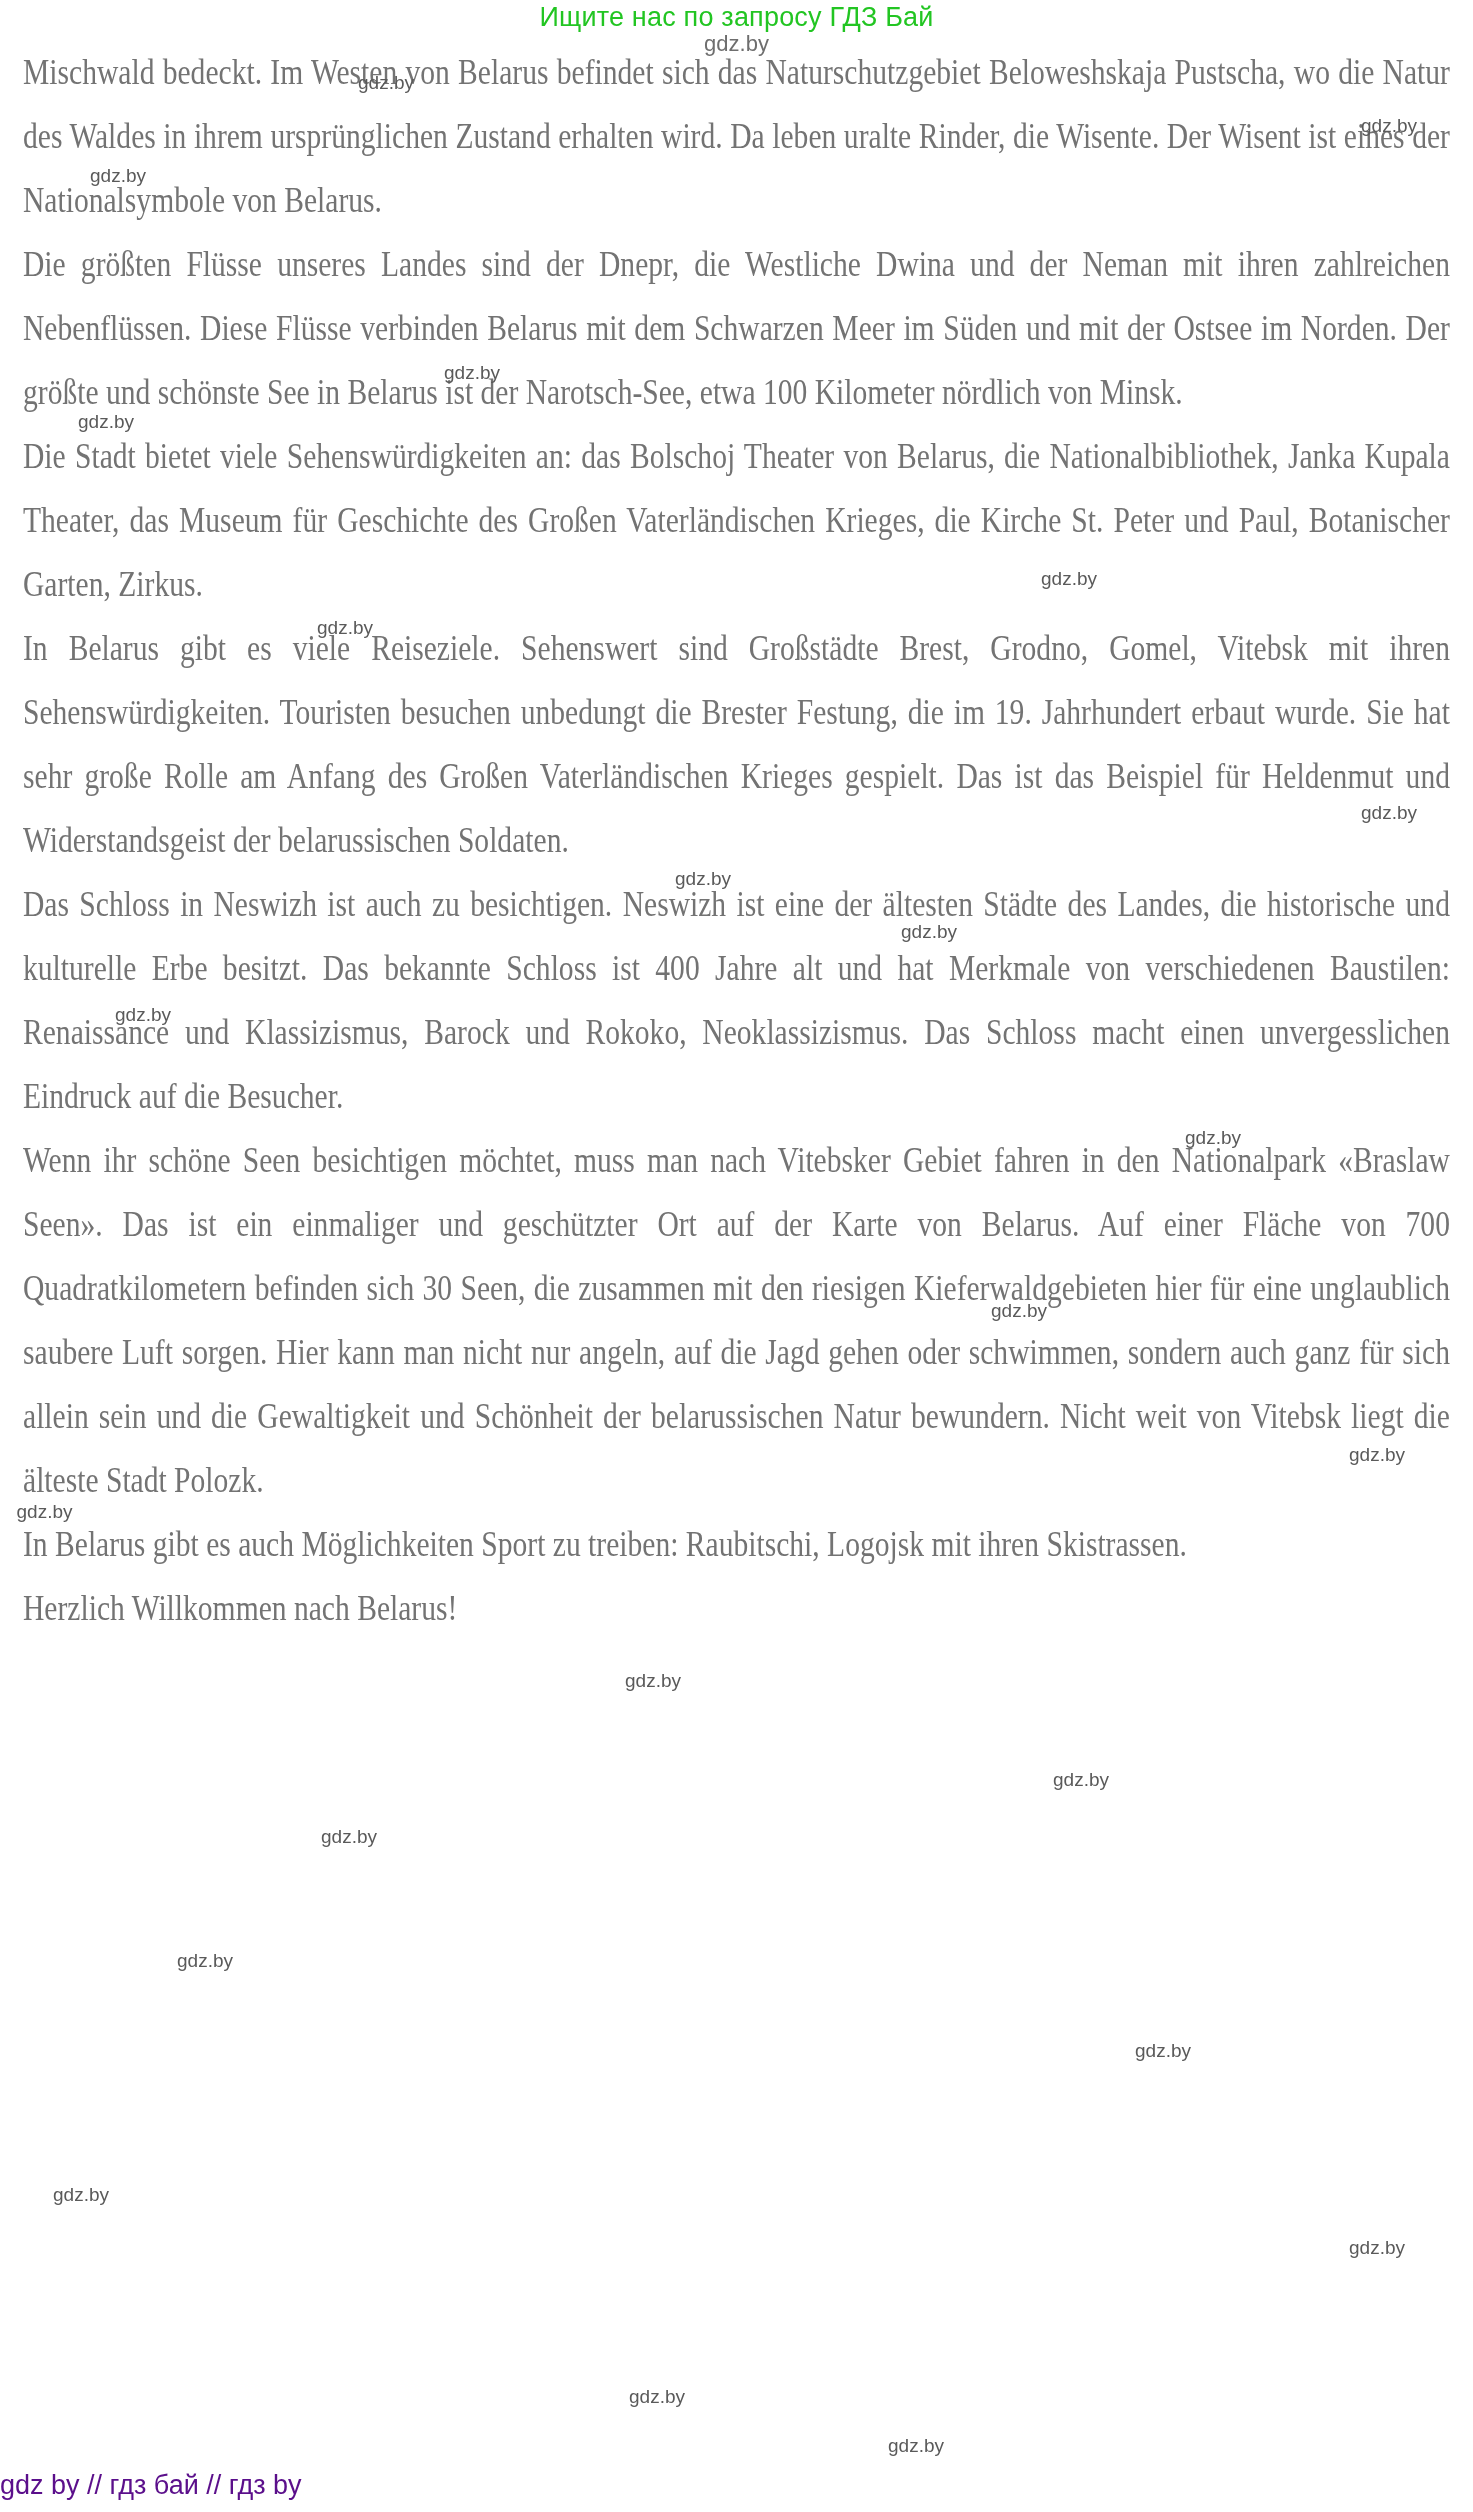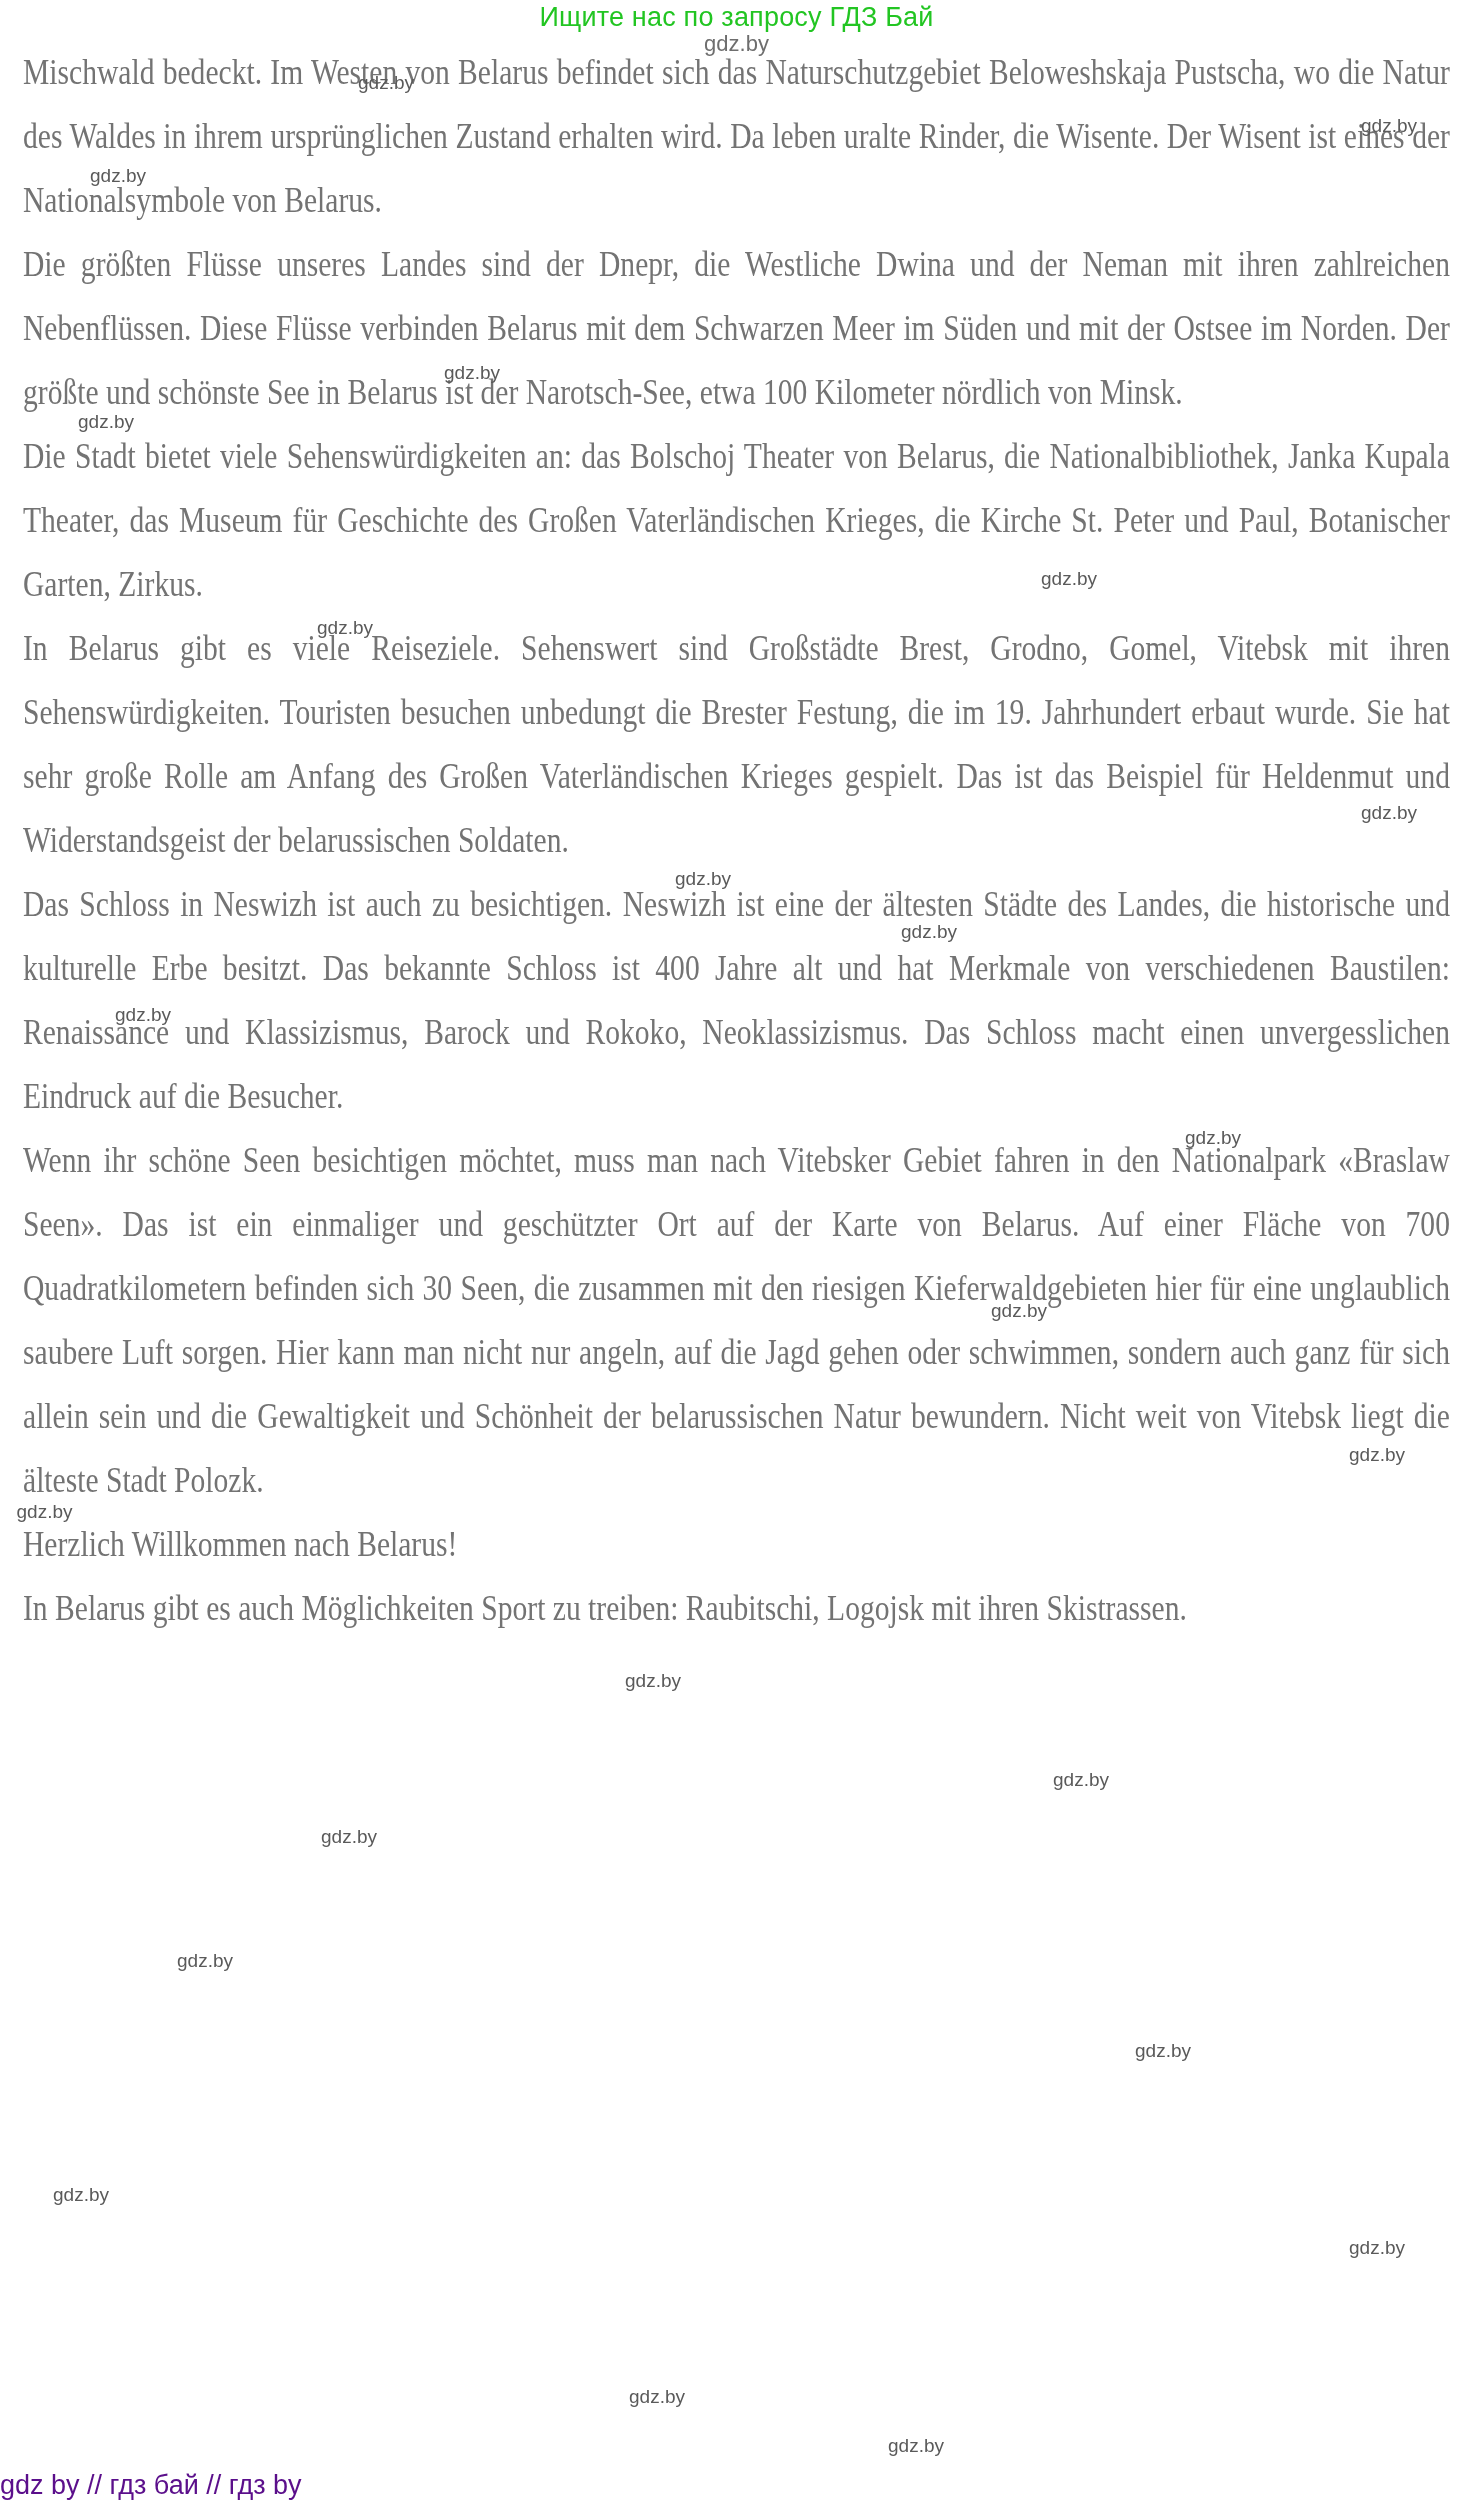--- a/index.html
+++ b/index.html
@@ -115,25 +115,25 @@
       </p>
       <p class="para">
         <span class="inner">In Belarus gibt es viele Reiseziele. Sehenswert sind Großstädte Brest, Grodno, Gomel, Vitebsk mit ihren Sehenswürdigkeiten. Touristen besuchen unbedungt die Brester Festung, die im 19. Jahrhundert erbaut wurde. Sie hat sehr große Rolle am Anfang des Großen Vaterländischen Krieges gespielt. Das ist das Beispiel für Heldenmut und Widerstandsgeist der belarussischen Soldaten.</span>
       </p>
       <p class="para">
         <span class="inner">Das Schloss in Neswizh ist auch zu besichtigen. Neswizh ist eine der ältesten Städte des Landes, die historische und kulturelle Erbe besitzt. Das bekannte Schloss ist 400 Jahre alt und hat Merkmale von verschiedenen Baustilen: Renaissance und Klassizismus, Barock und Rokoko, Neoklassizismus. Das Schloss macht einen unvergesslichen Eindruck auf die Besucher.</span>
       </p>
       <p class="para">
         <span class="inner">Wenn ihr schöne Seen besichtigen möchtet, muss man nach Vitebsker Gebiet fahren in den Nationalpark «Braslaw Seen». Das ist ein einmaliger und geschützter Ort auf der Karte von Belarus. Auf einer Fläche von 700 Quadratkilometern befinden sich 30 Seen, die zusammen mit den riesigen Kieferwaldgebieten hier für eine unglaublich saubere Luft sorgen. Hier kann man nicht nur angeln, auf die Jagd gehen oder schwimmen, sondern auch ganz für sich allein sein und die Gewaltigkeit und Schönheit der belarussischen Natur bewundern. Nicht weit von Vitebsk liegt die älteste Stadt Polozk.</span>
       </p>
+      <p class="para">
+        <span class="inner">In Belarus gibt es auch Möglichkeiten Sport zu treiben: Raubitschi, Logojsk mit ihren Skistrassen.</span>
+      </p>
       <p class="para noj">
         <span class="inner">Herzlich Willkommen nach Belarus!</span>
-      </p>
-      <p class="para">
-        <span class="inner">In Belarus gibt es auch Möglichkeiten Sport zu treiben: Raubitschi, Logojsk mit ihren Skistrassen.</span>
       </p>
     </div>
 
   <div id="wm-layer">
       <div class="wm" style="left: 358px; top: 72px; color: rgb(90, 90, 90);">gdz.by</div>
       <div class="wm" style="left: 1361px; top: 115px; color: rgb(90, 90, 90);">gdz.by</div>
       <div class="wm" style="left: 90px; top: 165px; color: rgb(90, 90, 90);">gdz.by</div>
       <div class="wm" style="left: 444px; top: 362px; color: rgb(90, 90, 90);">gdz.by</div>
       <div class="wm" style="left: 78px; top: 411px; color: rgb(90, 90, 90);">gdz.by</div>
       <div class="wm" style="left: 1041px; top: 568px; color: rgb(90, 90, 90);">gdz.by</div>

